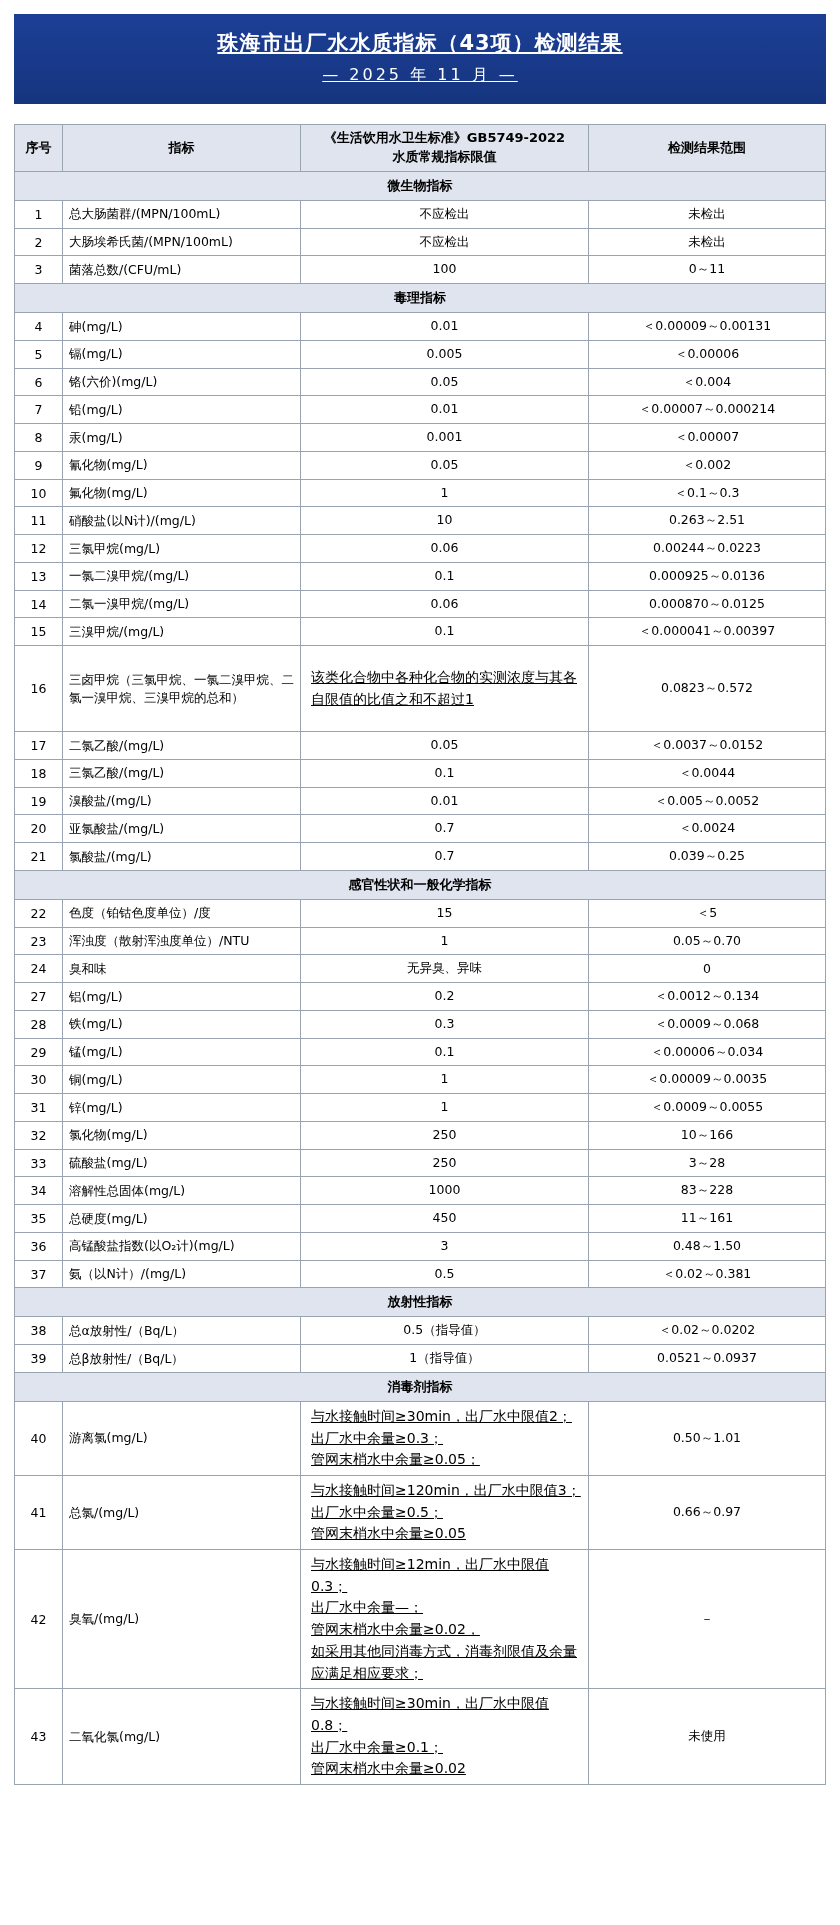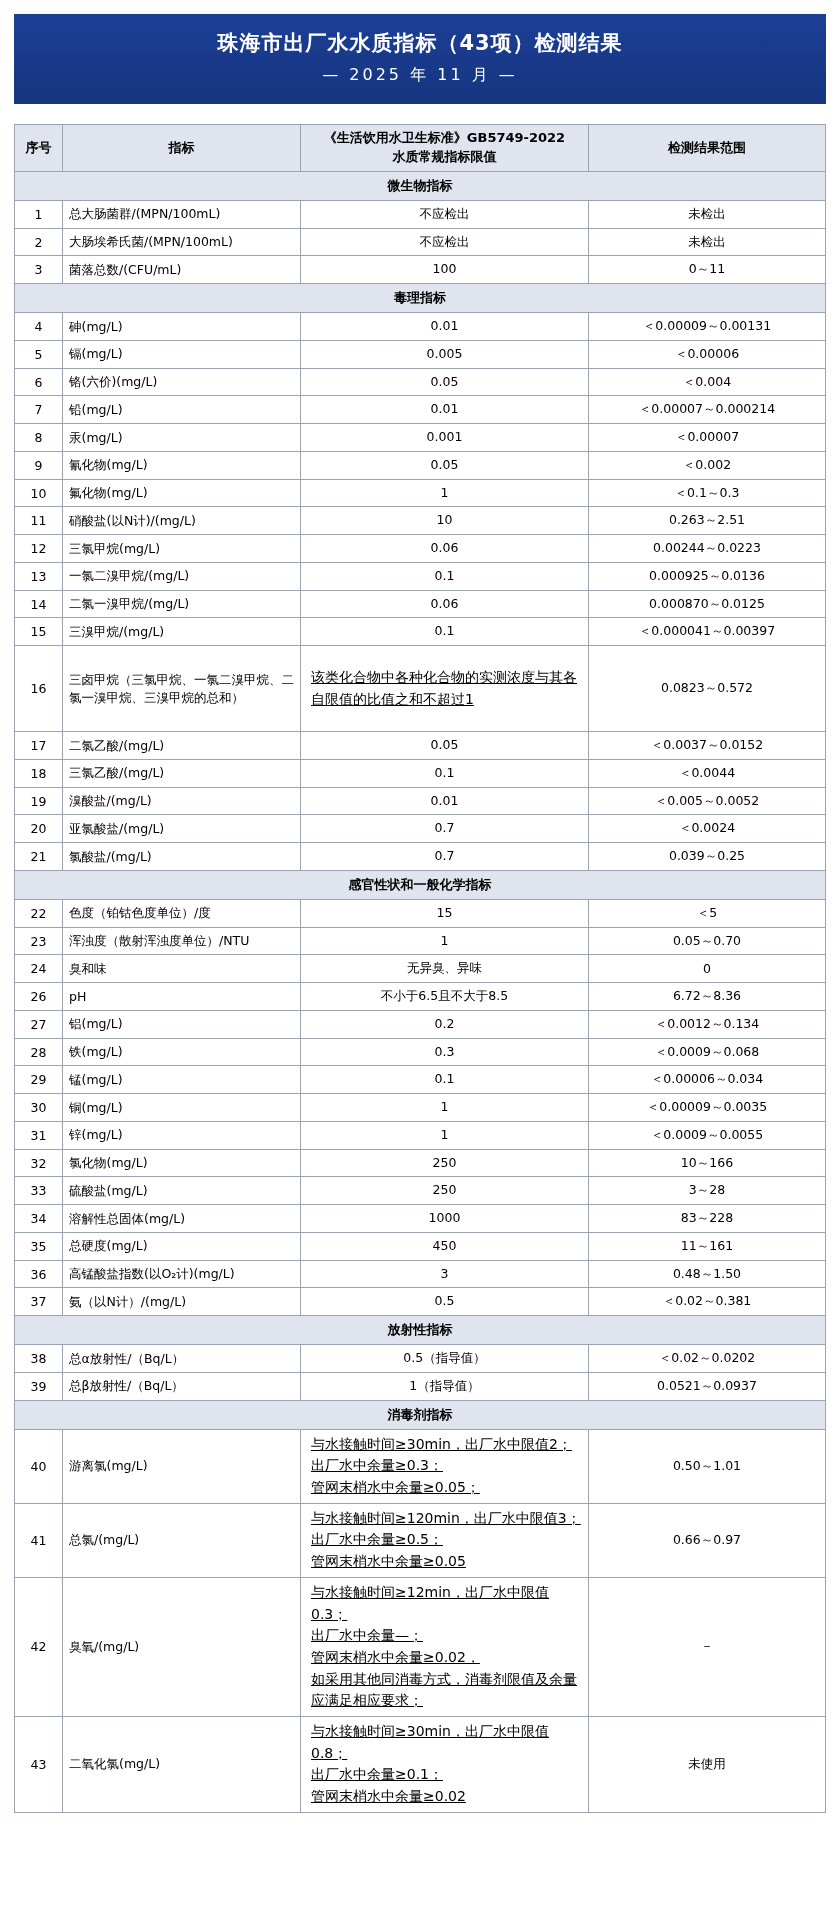--- a/index.html
+++ b/index.html
@@ -15,20 +15,21 @@
     position: relative;
     padding: 0;
   }
   .banner {
     margin: 14px 14px 0 14px;
     background: #1a3a8f;
     background: linear-gradient(180deg, #1c3f96 0%, #16357f 100%);
     color: #ffffff;
     text-align: center;
     padding: 16px 10px 18px 10px;
+    text-decoration: underline;
   }
   .banner-title {
     font-size: 21px;
     font-weight: bold;
     letter-spacing: 1px;
     line-height: 1.3;
   }
   .banner-sub {
     margin-top: 8px;
     font-size: 16px;
@@ -254,26 +255,20 @@
             <td class="limit">1</td>
             <td class="result">0.05～0.70</td>
           </tr>
           <tr>
             <td class="no">24</td>
             <td class="name">臭和味</td>
             <td class="limit">无异臭、异味</td>
             <td class="result">0</td>
           </tr>
           <tr>
-            <td class="no">26</td>
-            <td class="name">pH</td>
-            <td class="limit">不小于6.5且不大于8.5</td>
-            <td class="result">6.72～8.36</td>
-          </tr>
-          <tr>
             <td class="no">27</td>
             <td class="name">铝(mg/L)</td>
             <td class="limit">0.2</td>
             <td class="result">＜0.0012～0.134</td>
           </tr>
           <tr>
             <td class="no">28</td>
             <td class="name">铁(mg/L)</td>
             <td class="limit">0.3</td>
             <td class="result">＜0.0009～0.068</td>

